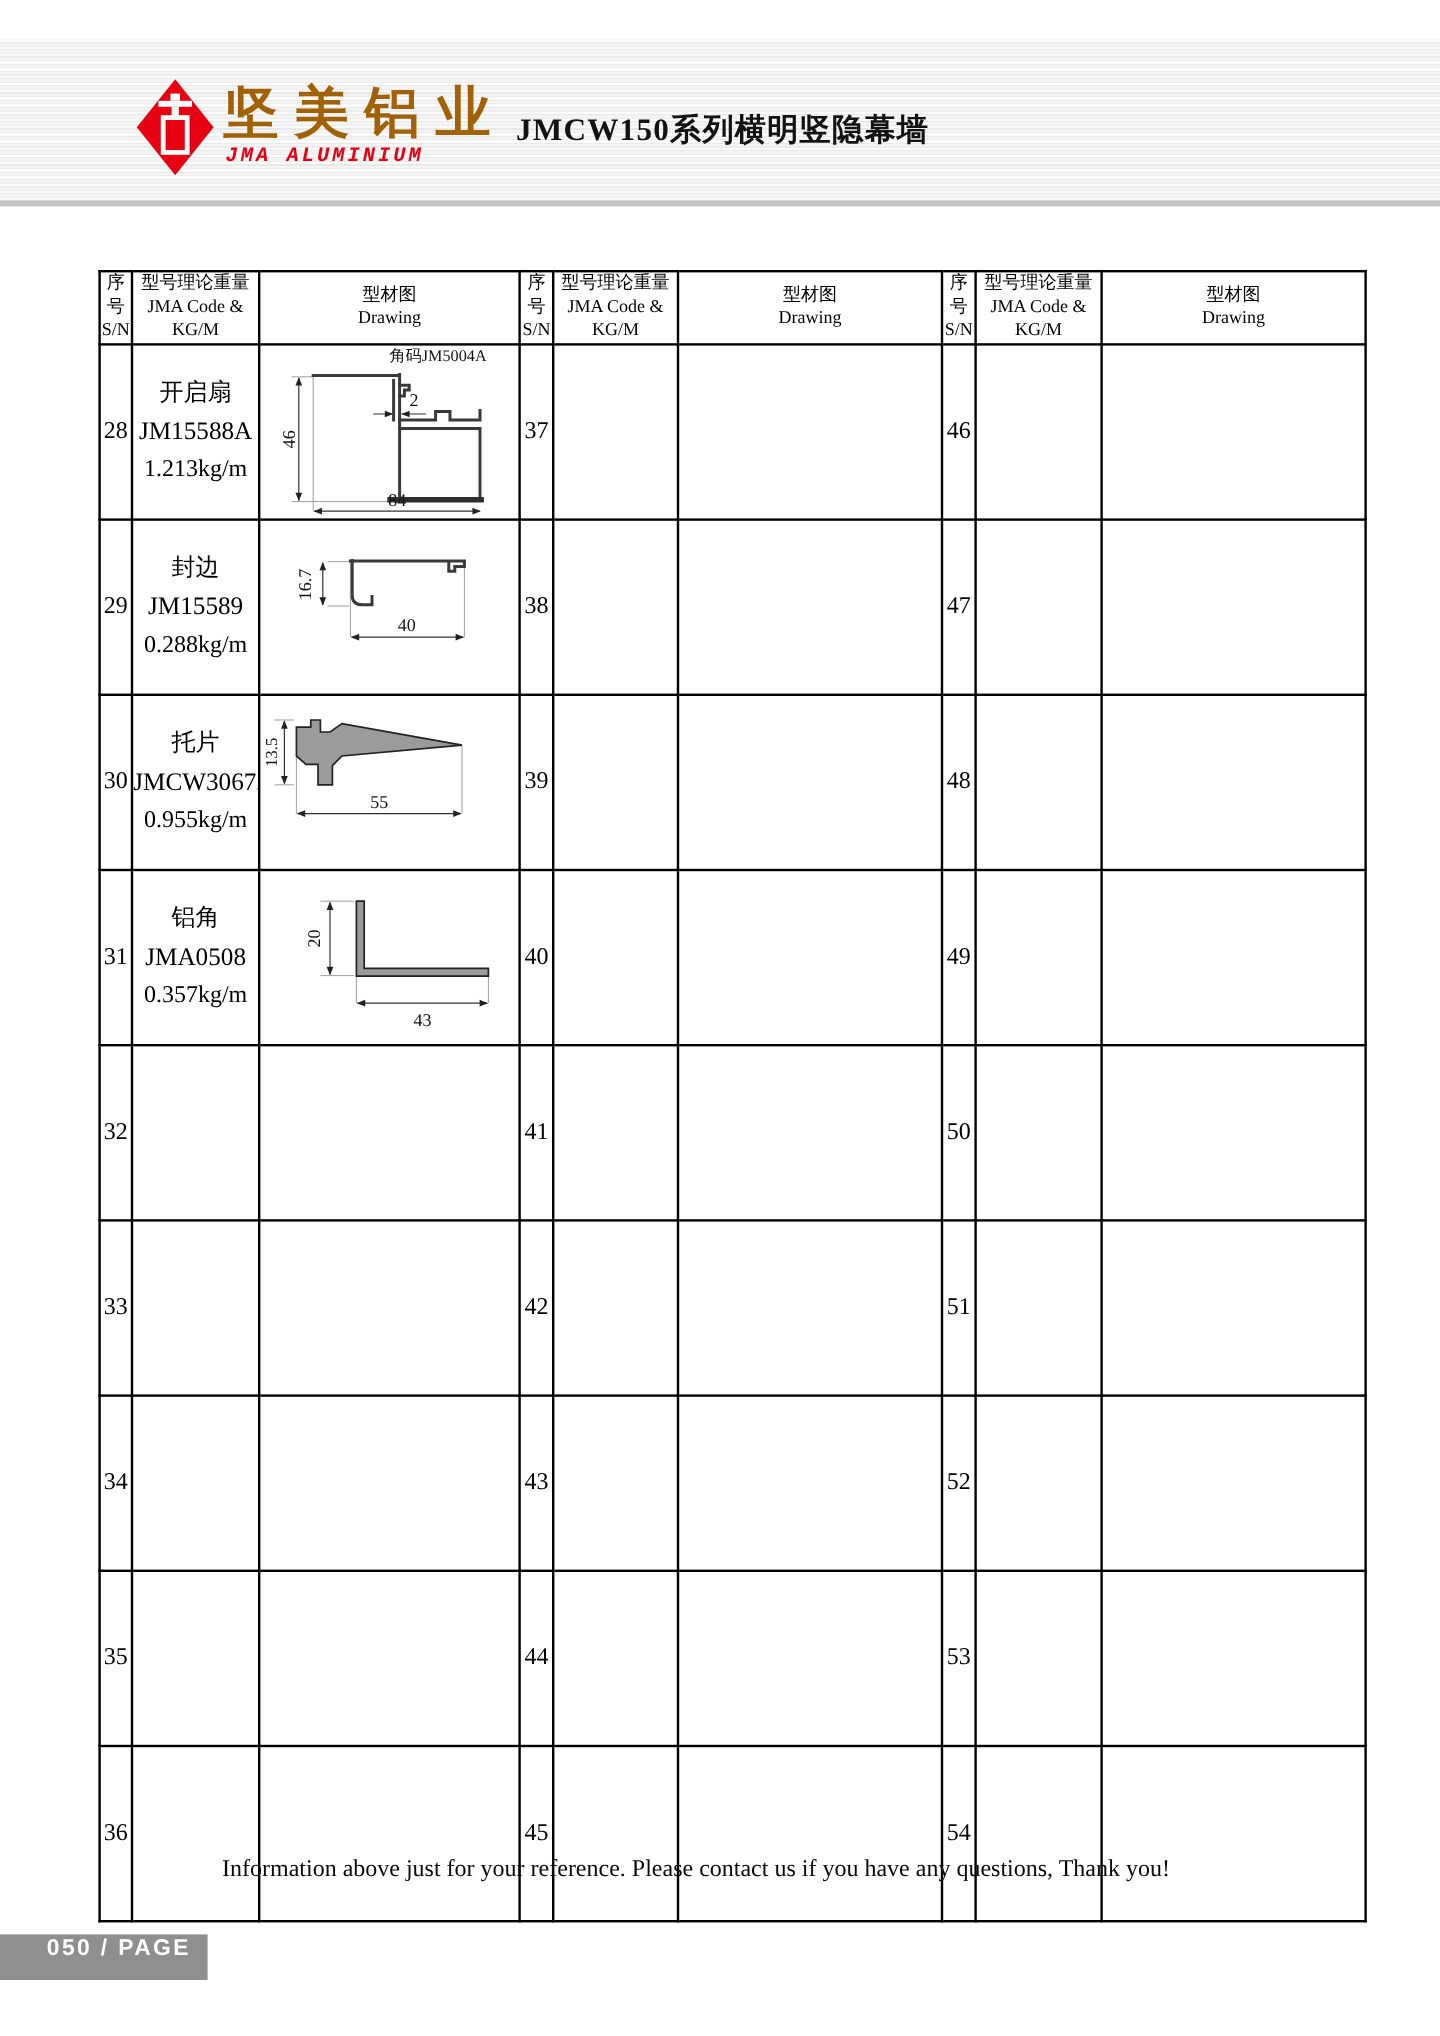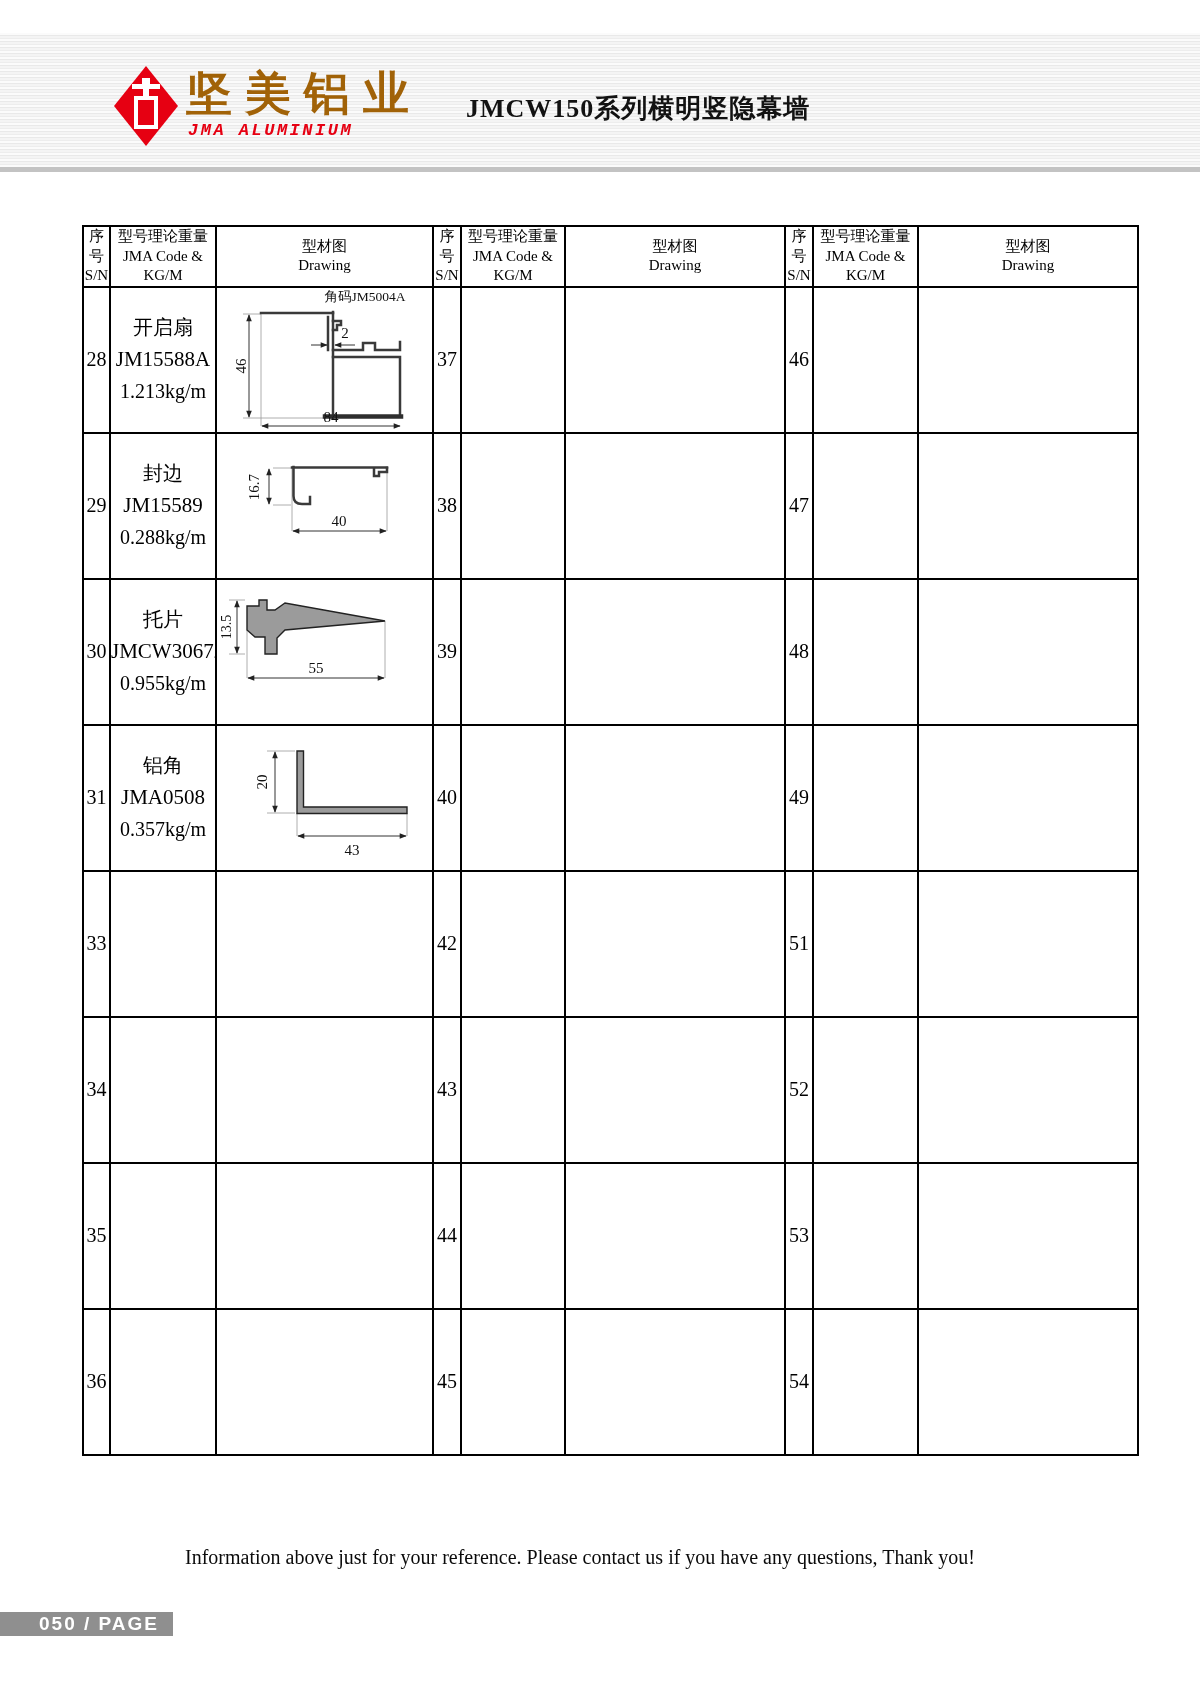--- a/index.html
+++ b/index.html
@@ -11,21 +11,21 @@
         background:repeating-linear-gradient(180deg,
           #fbfbfb 0px,#fbfbfb 2px,#e9e9e9 2px,#e9e9e9 3px,
           #f4f4f4 3px,#f4f4f4 5px,#ededed 5px,#ededed 6px);
         border-bottom:5px solid #c3c3c3;}
   .logo-mark{position:absolute;left:112px;top:64px;}
   .logo-cn{position:absolute;left:186px;top:70px;font-family:"Liberation Sans",sans-serif;
            font-weight:bold;font-size:46px;letter-spacing:13px;line-height:1;}
   .logo-en{position:absolute;left:188px;top:122px;font-family:Liberation Mono, monospace;
            font-weight:bold;font-style:italic;font-size:17px;letter-spacing:2.5px;line-height:1;}
   .page-title{position:absolute;left:430px;top:96px;font-weight:bold;font-size:26px;
-              letter-spacing:1px;line-height:1;color:#121212;margin-left:36px;}
+              letter-spacing:1px;line-height:1;color:#121212;}
 
   
   table.catalog{position:absolute;left:82px;top:213px;width:1057px;border-collapse:collapse;
                 table-layout:fixed;margin-top:12px;}
   table.catalog td{border:2px solid #000;padding:0;vertical-align:middle;text-align:center;
                    overflow:hidden;}
   tr.hdr td{height:44px;font-size:15px;line-height:1.3;}
   tr.row td{height:144px;}
   td.sn{font-size:20px;}
   td.code{font-size:20px;line-height:1.55;}
@@ -37,21 +37,21 @@
   .pline{stroke:#3a3a3a;stroke-width:2.5;fill:none;stroke-linecap:square;}
   .pthick{stroke:#2e2e2e;stroke-width:4.5;fill:none;stroke-linecap:square;}
   .dline{stroke:#333;stroke-width:1;fill:none;}
   .eline{stroke:#9a9a9a;stroke-width:0.8;fill:none;}
   .solid{fill:#9b9b9b;stroke:#222;stroke-width:1.4;}
 
   
   .foot-cn{position:absolute;left:185px;top:1584px;font-family:"Liberation Sans",sans-serif;
            font-weight:bold;font-size:21px;line-height:1.25;color:#0a0a0a;}
   .foot-en{position:absolute;left:185px;top:1545px;font-size:20px;line-height:1.2;color:#0a0a0a;}
-  .page-badge{position:absolute;left:0;top:1612px;width:173px;height:24px;background:#8f8f8f;
+  .page-badge{position:absolute;left:0;top:1612px;width:173px;height:38px;background:#8f8f8f;
               color:#fff;font-family:"Liberation Sans",sans-serif;font-weight:bold;font-size:19px;
               line-height:24px;text-align:right;padding-right:14px;box-sizing:border-box;
               letter-spacing:2px;}
 </style>
 </head>
 <body>
 
 <div class="page">
 
   <div class="band"></div>
@@ -243,20 +243,31 @@
         </svg>
       </td>
       <td class="sn">40</td>
       <td class="code"></td>
       <td class="draw"></td>
       <td class="sn">49</td>
       <td class="code"></td>
       <td class="draw"></td>
     </tr>
 
+    <tr class="row">
+      <td class="sn">32</td>
+      <td class="code"></td>
+      <td class="draw"></td>
+      <td class="sn">41</td>
+      <td class="code"></td>
+      <td class="draw"></td>
+      <td class="sn">50</td>
+      <td class="code"></td>
+      <td class="draw"></td>
+    </tr>
 
     <tr class="row">
       <td class="sn">33</td>
       <td class="code"></td>
       <td class="draw"></td>
       <td class="sn">42</td>
       <td class="code"></td>
       <td class="draw"></td>
       <td class="sn">51</td>
       <td class="code"></td>

